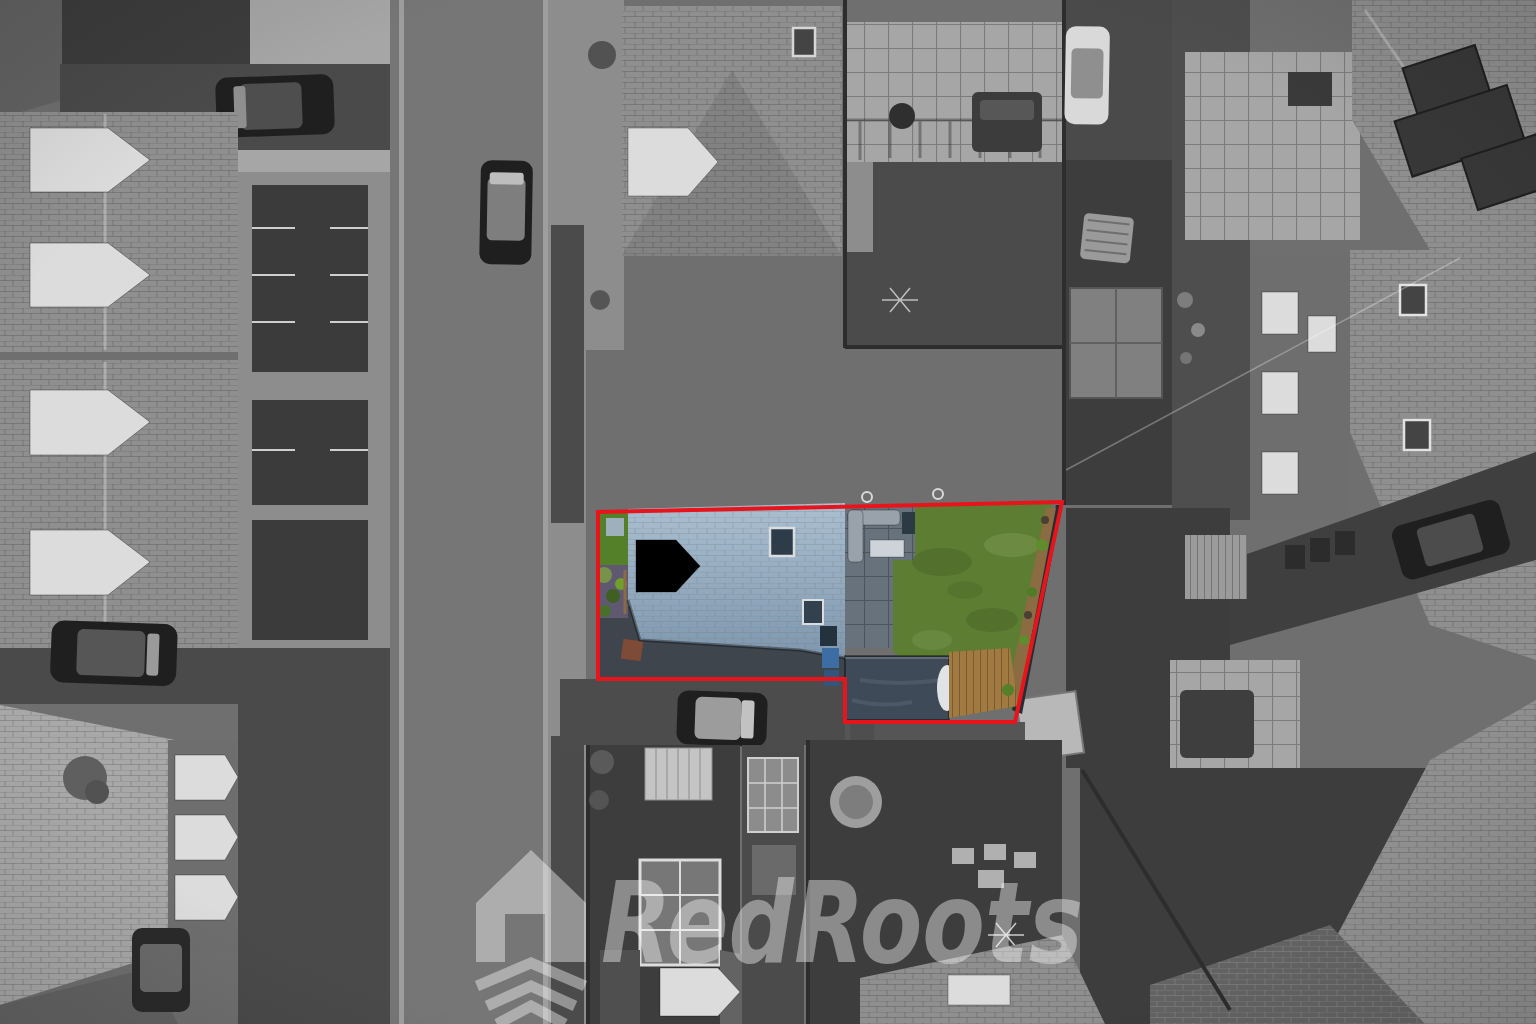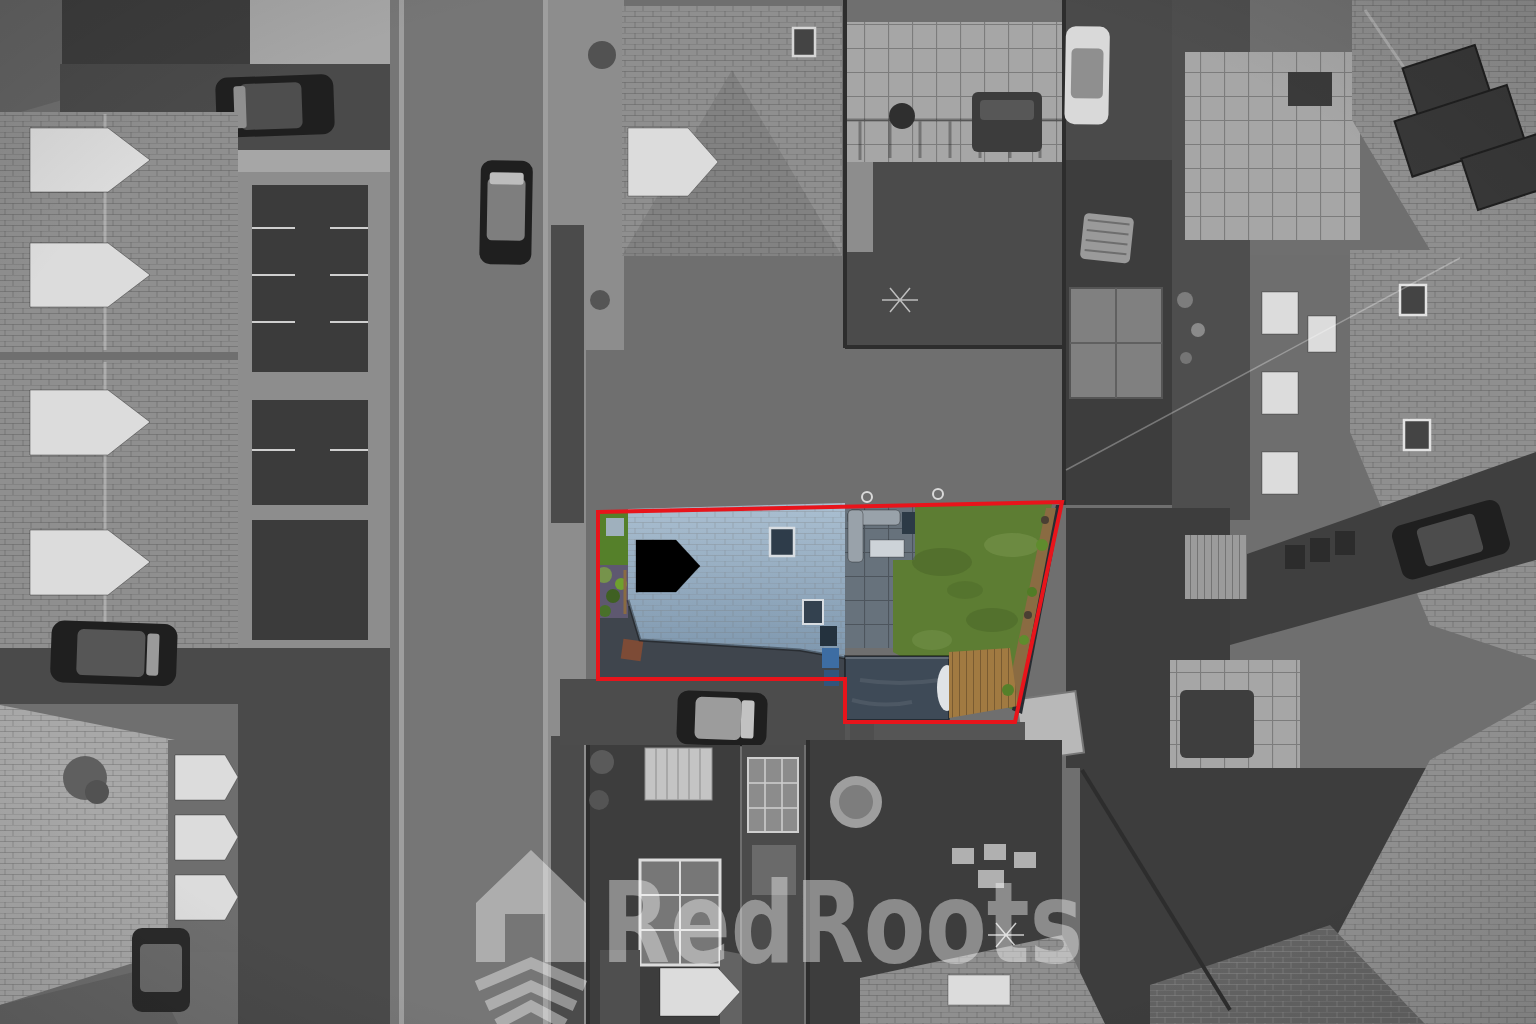--- a/index.html
+++ b/index.html
@@ -1,16 +1,16 @@
 <!DOCTYPE html>
 <html style="--ground: #6f6f6f; --road: #767676; --roadEdge: #9e9e9e; --paveLight: #a6a6a6; --paveMid: #8d8d8d; --driveDark: #4a4a4a; --court: #3b3b3b; --roofLight: #a8a8a8; --roofMid: #8f8f8f; --roofDark: #636363; --roofDarkest: #4f4f4f; --facade: #6e6e6e; --grassDark: #4b4b4b; --grassDarker: #3d3d3d; --fence: #2d2d2d; --whiteDetail: #dcdcdc; --carDark: #1f1f1f; --carGray: #9c9c9c; --solar: #383838; --markLine: #cfcfcf; --boundaryRed: #e8141b; --watermark: #ffffff; --roofBlueTop: #aabfd1; --roofBlueBottom: #7e97ae; --dormerCream: #eae8df; --hedgeGreen: #55802a; --gravelPurple: #5e5870; --lawnGreen: #5d7d33; --lawnDark: #4a6628; --lawnLight: #76934b; --patioBlue: #67727c; --sofaGray: #99a2aa; --tableWhite: #cdd3d8; --gardenRoom: #3e4a57; --deckWood: #a17a41; --planterWood: #8a6b42; --fenceBlue: #272c32; --binBlue: #3d6da3; --slabBrown: #7d4b36; --driveTint: #3f454d; --slabBlue: #9fb0bd;"><head>
 <meta charset="utf-8">
 <style>
   html,body{margin:0;padding:0;background:#222;}
-  .stage{position:relative;width:1536px;height:1024px;overflow:hidden;font-family:"DejaVu Sans","Liberation Sans",sans-serif;}
+  .stage{position:relative;width:1536px;height:1024px;overflow:hidden;font-family:"DejaVu Sans","Liberation Sans",sans-serif;font-style:italic;}
   svg{display:block;width:1536px;height:1024px;}
   
   .c-ground{fill:var(--ground)} .c-road{fill:var(--road)} .c-roadEdge{fill:var(--roadEdge)}
   .c-paveLight{fill:var(--paveLight)} .c-paveMid{fill:var(--paveMid)}
   .c-driveDark{fill:var(--driveDark)} .c-court{fill:var(--court)}
   .c-roofLight{fill:var(--roofLight)} .c-roofMid{fill:var(--roofMid)}
   .c-roofDark{fill:var(--roofDark)} .c-roofDarkest{fill:var(--roofDarkest)}
   .c-facade{fill:var(--facade)} .c-grassDark{fill:var(--grassDark)} .c-grassDarker{fill:var(--grassDarker)}
   .c-fence{fill:var(--fence)} .c-white{fill:var(--whiteDetail)} .c-carDark{fill:var(--carDark)}
   .c-carGray{fill:var(--carGray)} .c-solar{fill:var(--solar)} .s-fence{stroke:var(--fence)}

